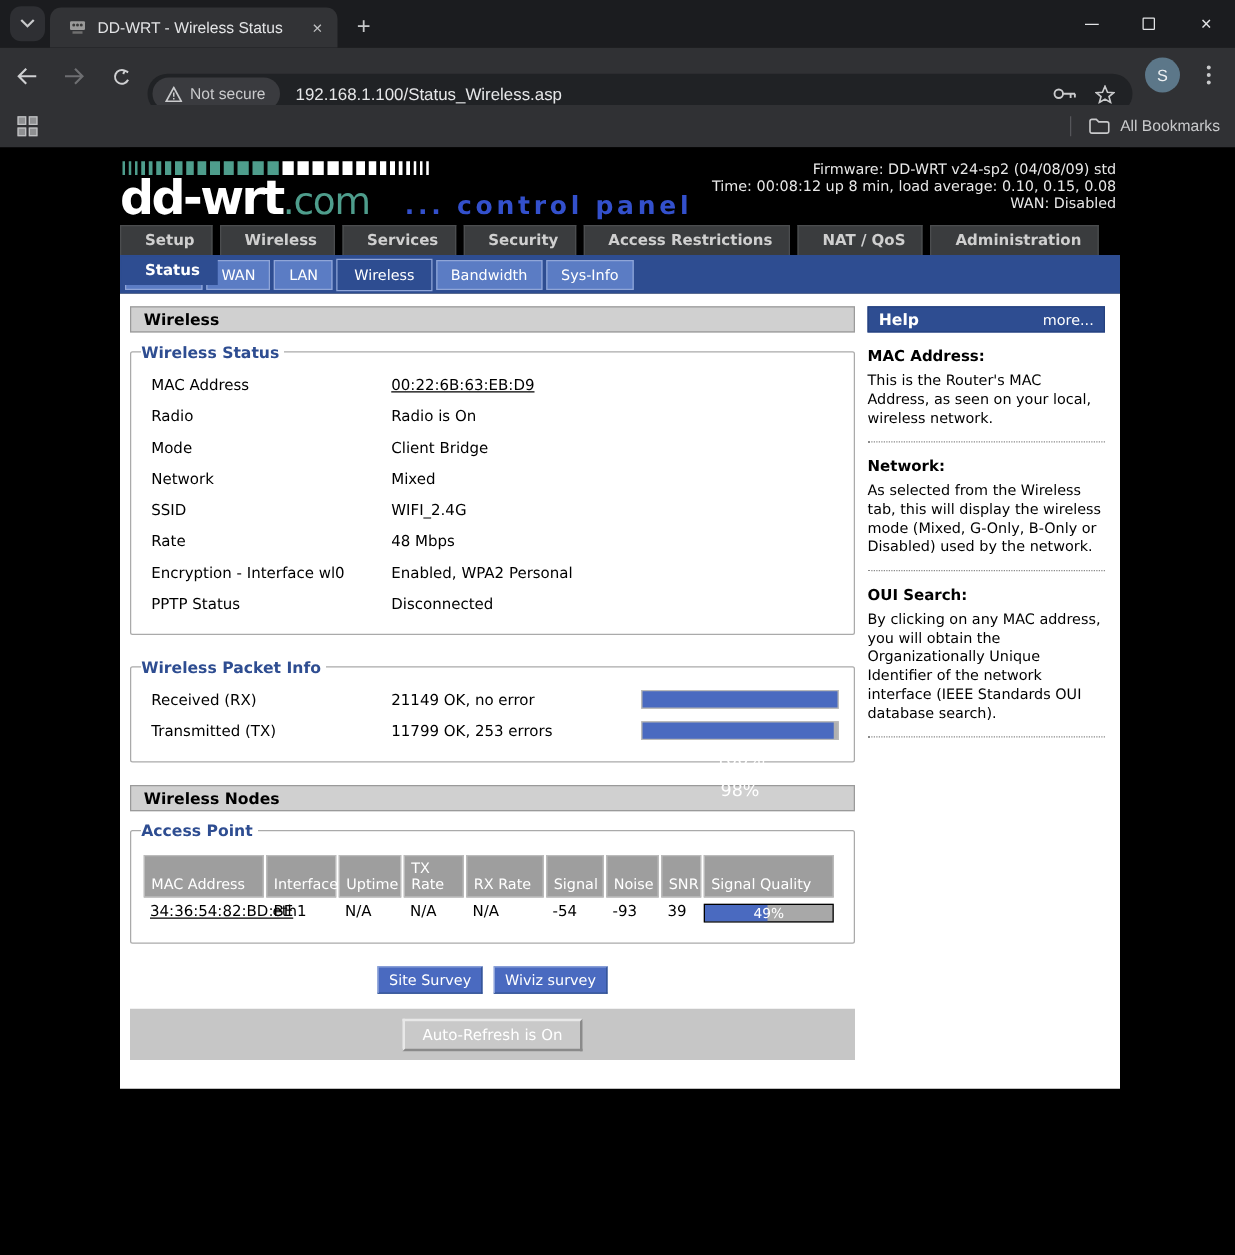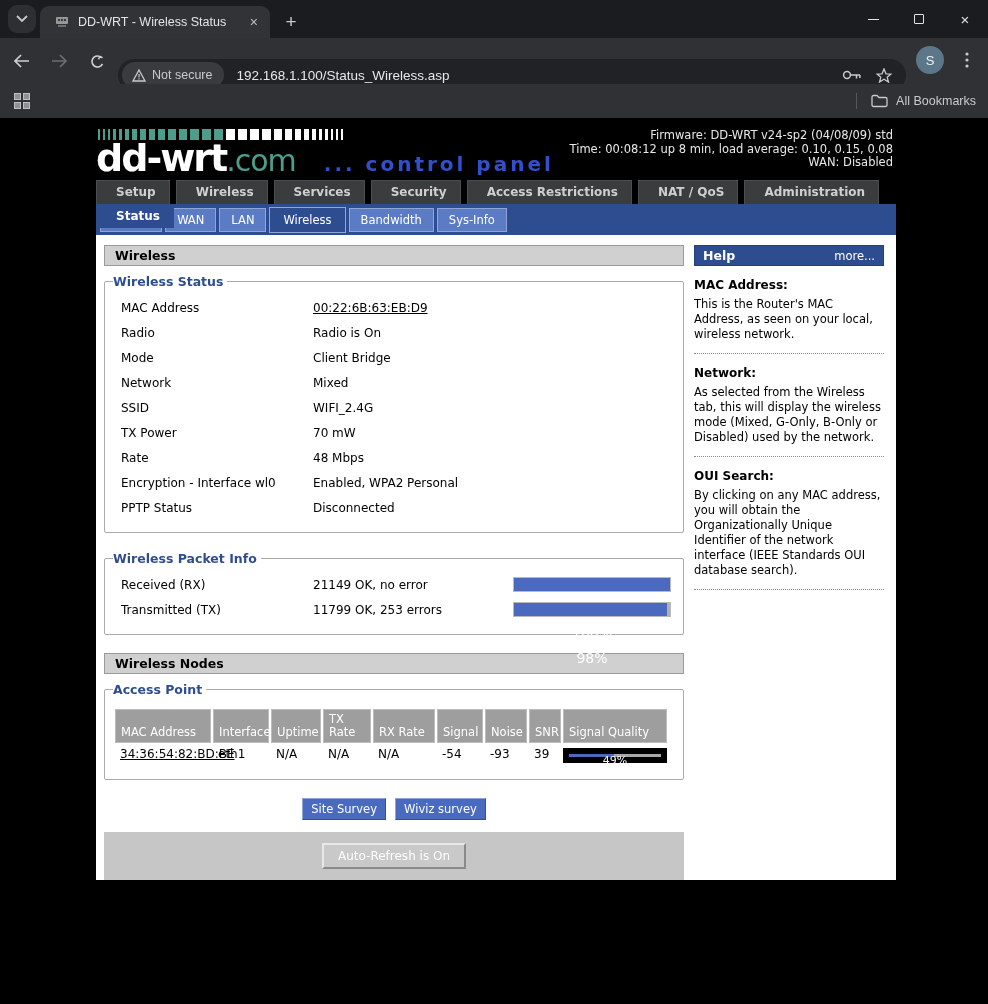--- a/index.html
+++ b/index.html
@@ -75,27 +75,27 @@
   .meter { position:relative; width:158px; height:15px; background:#b0b0b0; border:1px solid #b9b9b9; }
   .meter .fill { position:absolute; left:0; top:0; bottom:0; background:#4a6ac0; }
   .meter .mlabel { position:absolute; inset:0; text-align:center; color:#fff; font-size:14px; line-height:14px;margin-top:48px; }
 
   .ap-table { margin:6px 0 4px 2px; }
   .ap-head { display:flex; gap:2px; }
   .ap-th { background:#9e9e9e; border:1px solid #bcbcbc; color:#fff; font-size:11.5px; padding:3px 5px; display:flex; align-items:flex-end; min-height:30px; line-height:13px; }
   .ap-row { display:flex; gap:2px; font-size:12px; }
   .ap-td { padding:4px 5px 2px 5px; display:flex; align-items:center; }
   .ap-td a { color:#000; }
-  .qmeter { position:relative; width:100%; height:15px; background:#a8a8a8; border:6px solid #000000; }
+  .qmeter { position:relative; width:100%; height:15px; background:#a8a8a8; border:1px solid #000000; }
   .qmeter .fill { position:absolute; left:0; top:0; bottom:0; background:#4a6ac0; }
   .qmeter .mlabel { position:absolute; inset:0; text-align:center; color:#fff; font-size:11px; line-height:14px; }
 
   .btn-row { text-align:center; margin:14px 0 12px 0; }
   .blue-btn { display:inline-block; background:#4a6ac0; color:#fff; font-size:11.5px; border:1px solid; border-color:#8ea4da #31508f #31508f #8ea4da; padding:3px 8px; margin:0 2px; cursor:default; }
-  .footer-bar { background:#c6c6c6; height:48px; display:flex; align-items:center; justify-content:center; margin-top:6px; }
+  .footer-bar { background:#c6c6c6; height:41px; display:flex; align-items:center; justify-content:center; margin-top:6px; }
   .gray-btn { background:#c9c9c9; color:#fff; font-size:12px; border:2px solid; border-color:#e8e8e8 #8a8a8a #8a8a8a #e8e8e8; padding:4px 14px; }
 
   .help-bar { background:#2e4d91; border:1px solid #24407e; color:#fff; display:flex; justify-content:space-between; align-items:center; padding:2px 8px; }
   .help-bar .ht { font-weight:bold; font-size:12.5px; }
   .help-bar .hm { font-size:11.5px; color:#fff; text-decoration:none; }
   .help-sec h4 { font-size:12px; margin:12px 0 5px 0; }
   .help-sec p { font-size:11.5px; line-height:15px; }
   .help-sec .dots { border-bottom:1px dotted #8a8a8a; margin:11px 0 0 0; }
 
   svg { display:block; }
@@ -269,24 +269,20 @@
                 </div>
                 <div class="kv-row">
                   <span class="kv-label">Network</span>
                   <span class="kv-value">Mixed</span>
                 </div>
                 <div class="kv-row">
                   <span class="kv-label">SSID</span>
                   <span class="kv-value">WIFI_2.4G</span>
                 </div>
                 <div class="kv-row">
-                  <span class="kv-label">TX Power</span>
-                  <span class="kv-value">70 mW</span>
-                </div>
-                <div class="kv-row">
                   <span class="kv-label">Rate</span>
                   <span class="kv-value">48 Mbps</span>
                 </div>
                 <div class="kv-row">
                   <span class="kv-label">Encryption - Interface wl0</span>
                   <span class="kv-value">Enabled, WPA2 Personal</span>
                 </div>
                 <div class="kv-row">
                   <span class="kv-label">PPTP Status</span>
                   <span class="kv-value">Disconnected</span>

